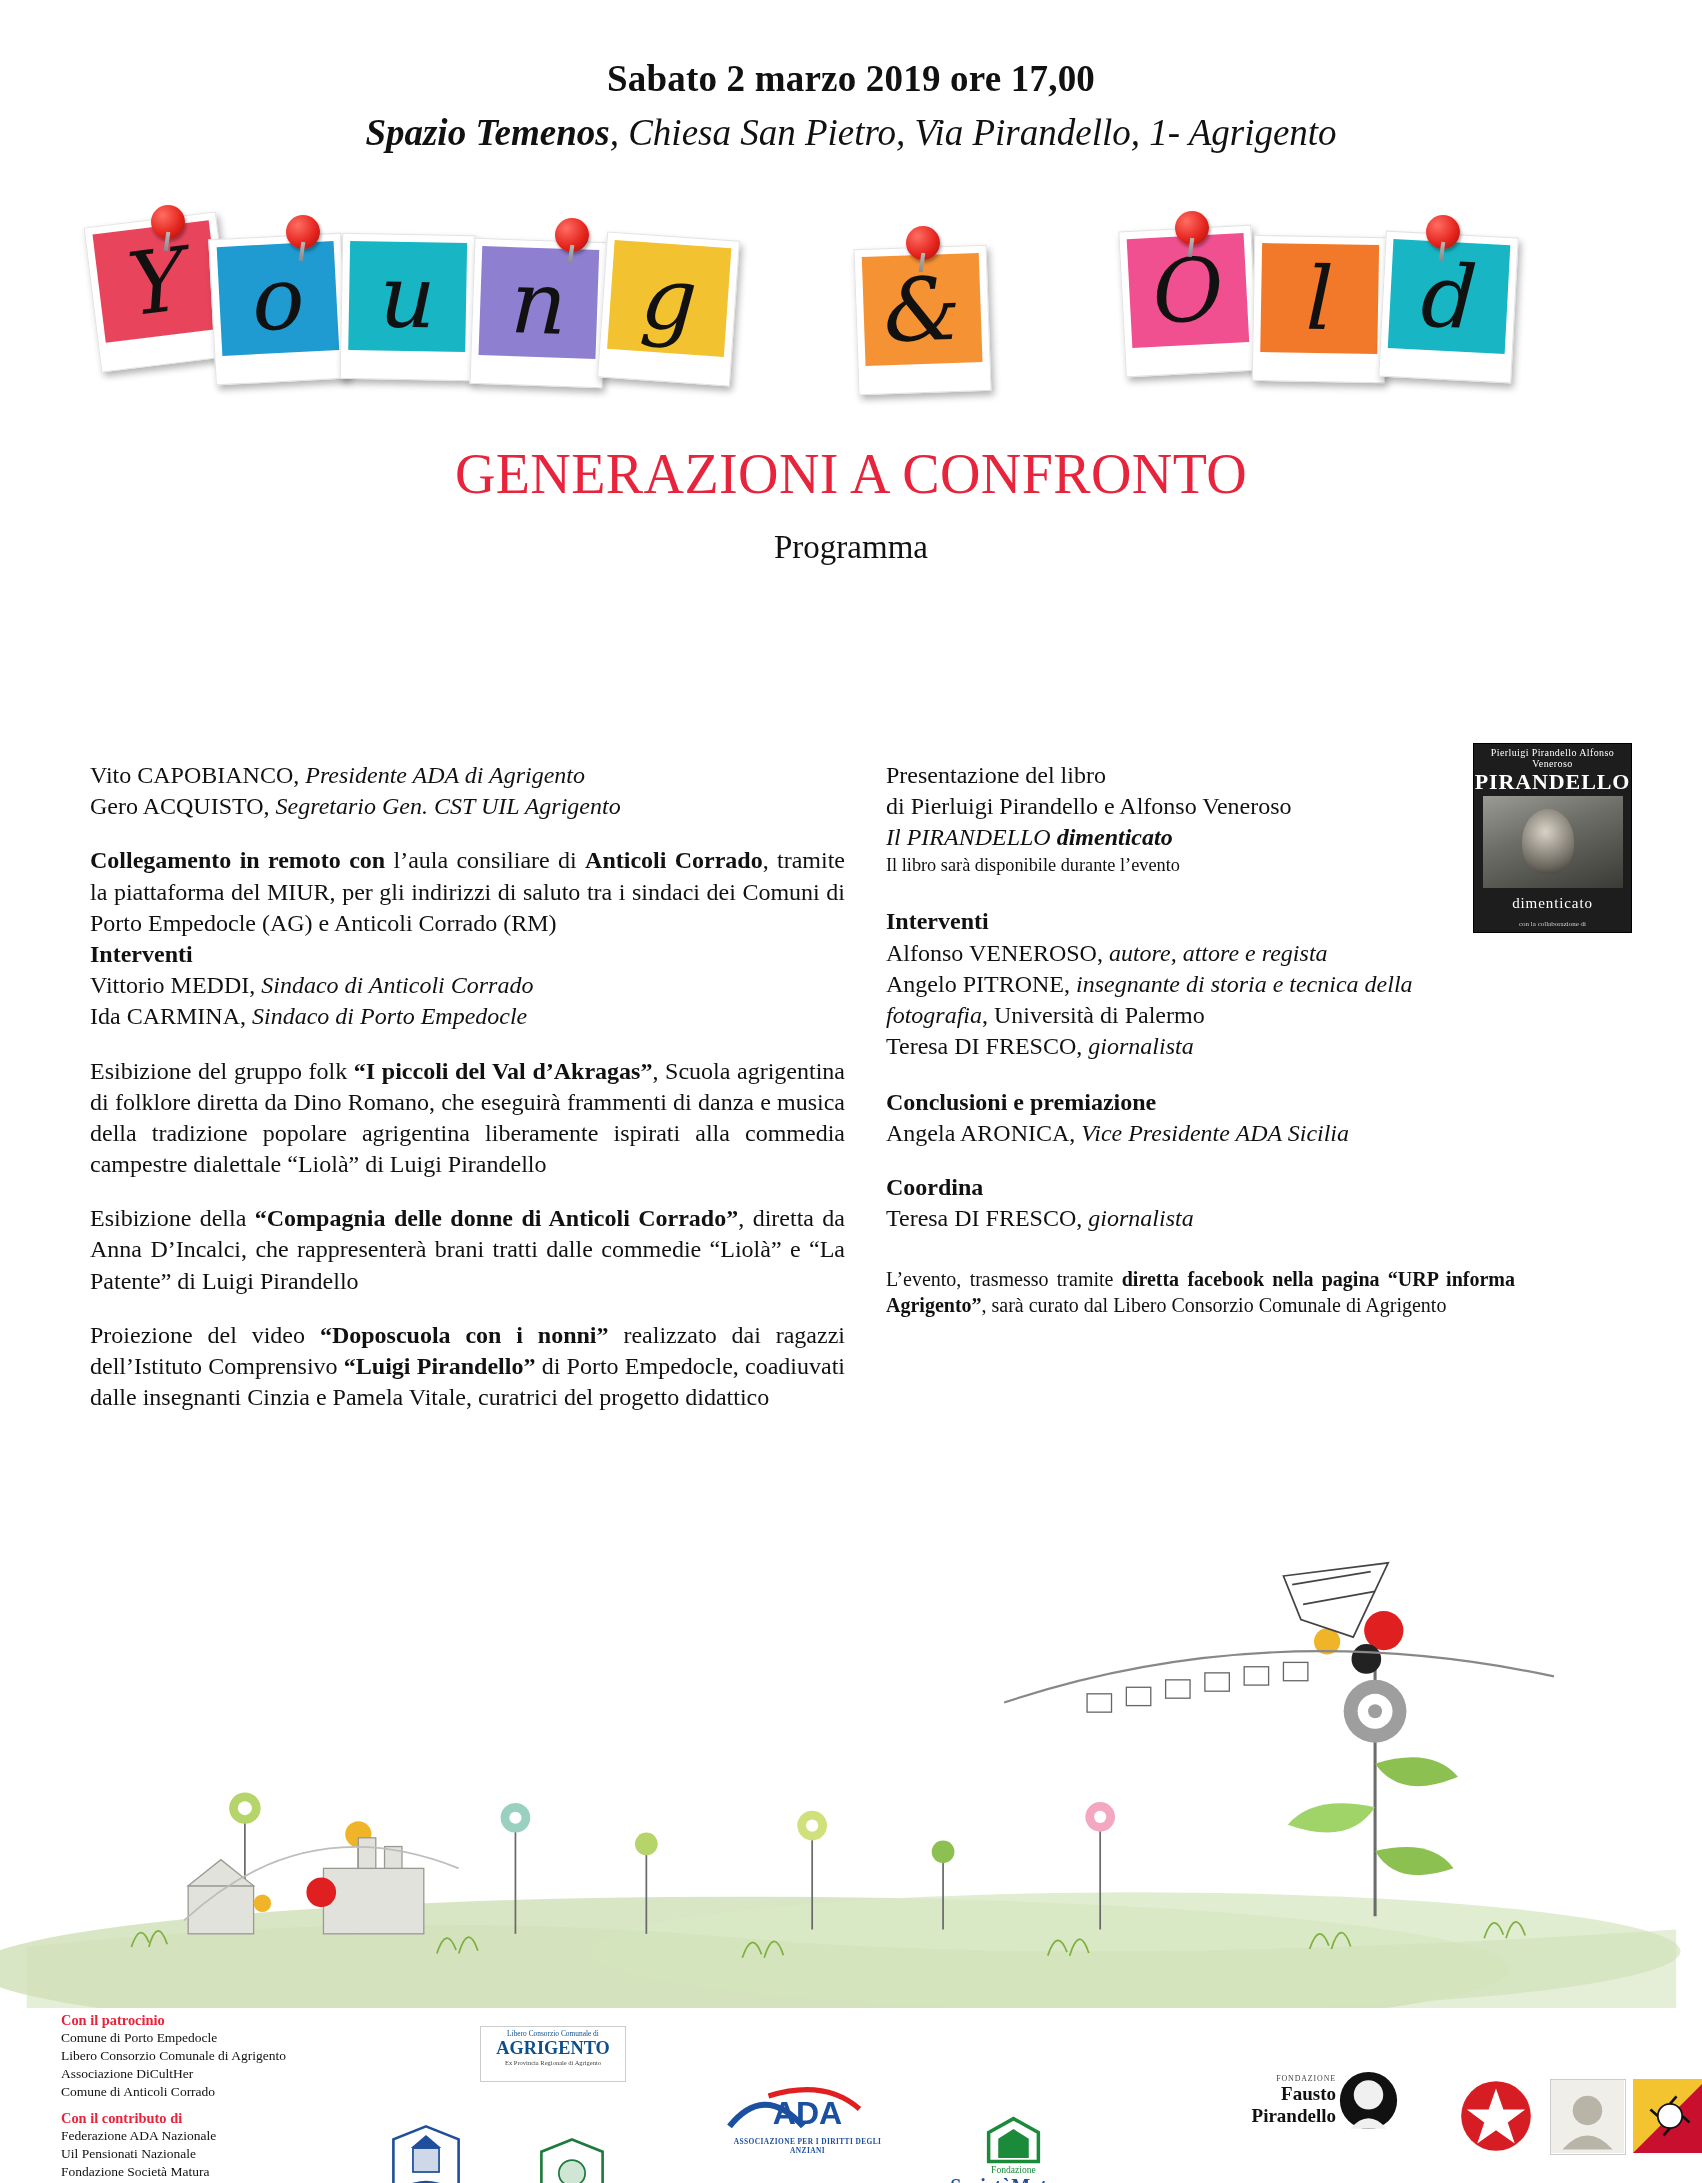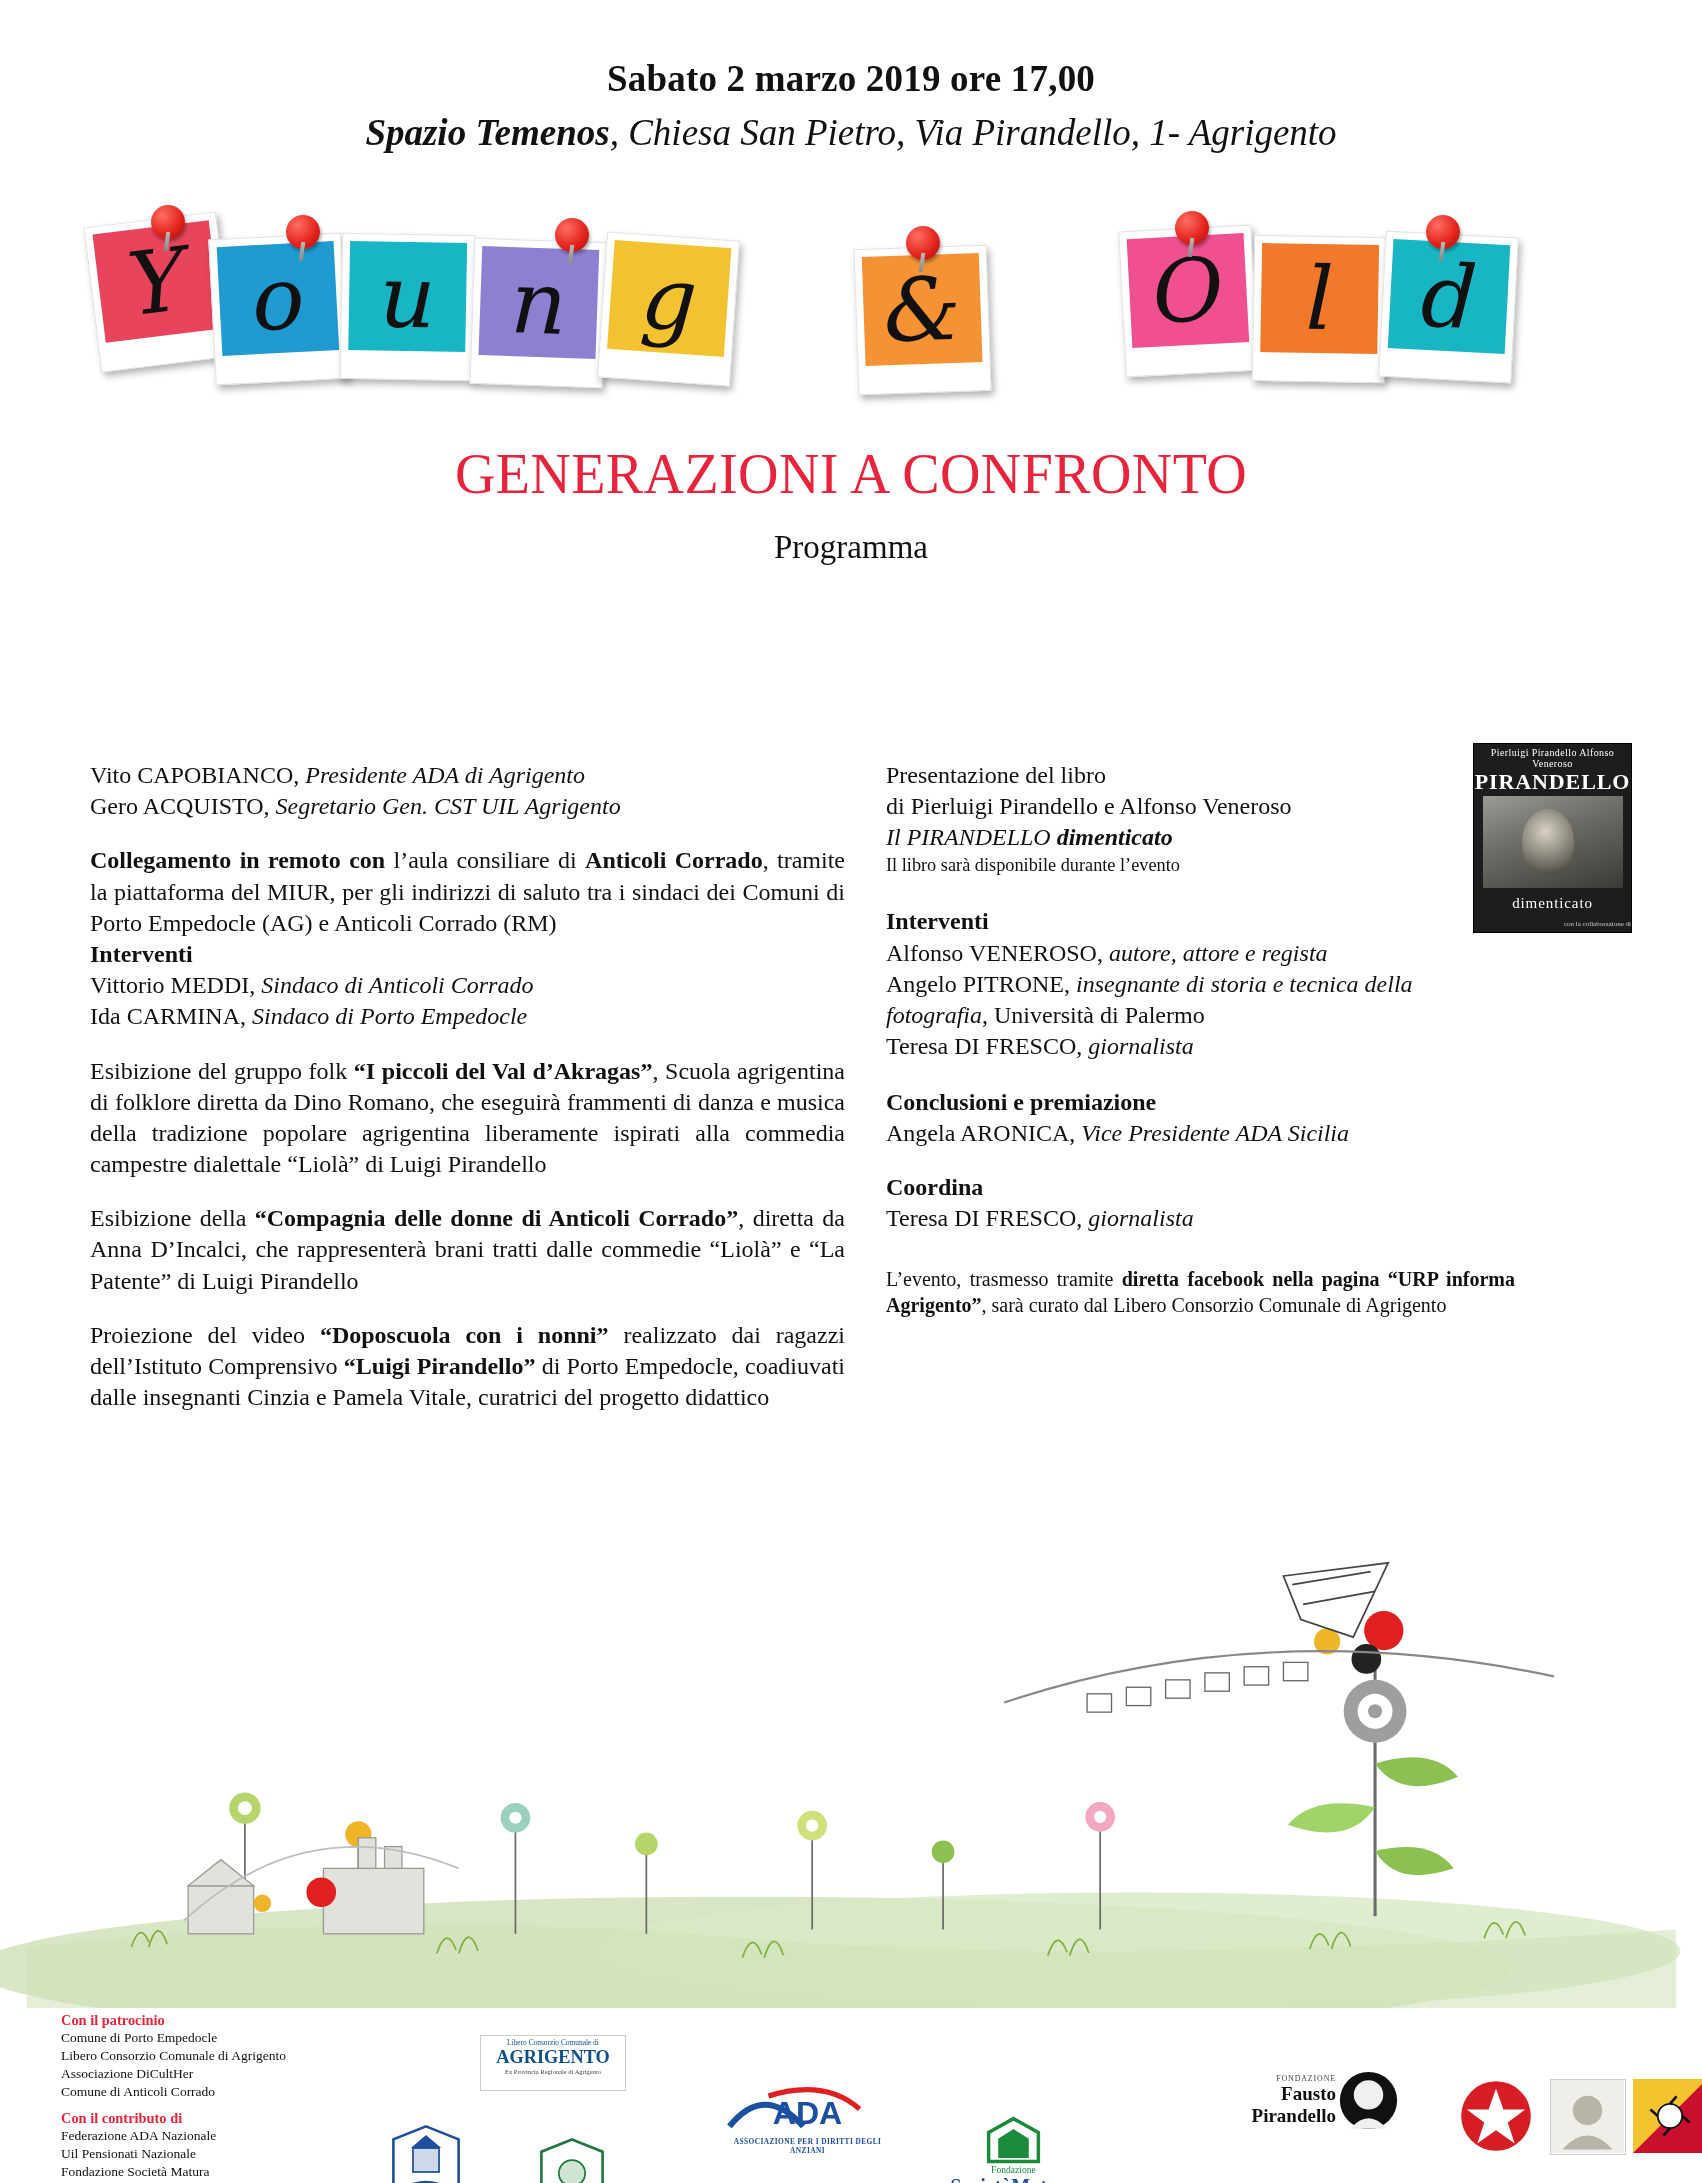--- a/index.html
+++ b/index.html
@@ -78,21 +78,21 @@
   .bookcover .bc-title{color:#fff;font-size:22px;text-align:center;font-weight:bold;letter-spacing:0.9px;}
   .bookcover .bc-photo{
     position:absolute;left:8.7px;top:52px;width:140px;height:92px;
     background:linear-gradient(160deg,#9b9b95 0%,#6e6e68 40%,#3a3a36 100%);
   }
   .bookcover .bc-photo:after{
     content:"";position:absolute;left:39px;top:13px;width:52px;height:65px;border-radius:50% 50% 45% 45%;
     background:radial-gradient(circle at 45% 35%,#d8d2c6,#6a665d 70%,#2d2b28);
   }
   .bookcover .bc-sub{position:absolute;left:0;right:0;top:151px;color:#fff;font-size:15px;text-align:center;letter-spacing:0.9px;}
-  .bookcover .bc-foot{position:absolute;left:0;right:0;bottom:3.5px;color:#cfcfcf;font-size:7px;text-align:right;}
+  .bookcover .bc-foot{position:absolute;left:0;right:0;bottom:3.5px;color:#cfcfcf;font-size:7px;text-align:center;}
 
   
   .illo{position:absolute;left:0;top:1432px;width:1702px;height:576px;z-index:0;pointer-events:none;}
 
   
   .footer{position:absolute;left:0;top:2004px;width:1702px;height:368px;}
   .fcredits{position:absolute;left:61px;top:7.9px;width:489px;}
   .fcredits .ch{font-size:14.4px;color:#e8243c;font-weight:bold;margin-top:9.6px;}
   .fcredits .ch:first-child{margin-top:0;}
   .fcredits .cl{font-size:13.5px;color:#111;line-height:1.33;}
@@ -327,21 +327,21 @@
 
       <div class="ch">Con il contributo di</div>
       <div class="cl">Federazione ADA Nazionale</div>
       <div class="cl">Uil Pensionati Nazionale</div>
       <div class="cl">Fondazione Società Matura</div>
 
     </div>
 
     <div class="logo-row">
 
-      <div class="lg lg-box txt-c" style="left:148px;top:13px;width:144px;height:52px;padding-top:2.6px;">
+      <div class="lg lg-box txt-c" style="left:148px;top:4px;width:144px;height:52px;padding-top:2.6px;">
         <div style="font-size:7.4px;color:#0d4f8b;">Libero Consorzio Comunale di</div>
         <div style="font-size:18.3px;font-weight:bold;color:#0d4f8b;">AGRIGENTO</div>
         <div style="font-size:6.5px;color:#444;">Ex Provincia Regionale di Agrigento</div>
       </div>
 
       <svg class="lg" style="left:57px;top:100px;" width="74" height="100" viewBox="0 0 170 230">
         <path d="M85 10 L160 40 L160 140 Q160 200 85 222 Q10 200 10 140 L10 40 Z" fill="#ffffff" stroke="#1f4f9c" stroke-width="6"></path>
         <path d="M30 150 Q85 120 140 150 Q85 180 30 150 Z" fill="#1f4f9c"></path>
         <rect x="55" y="60" width="60" height="55" fill="#cfd8e8" stroke="#1f4f9c" stroke-width="4"></rect>
         <path d="M50 60 L85 30 L120 60 Z" fill="#1f4f9c"></path>

